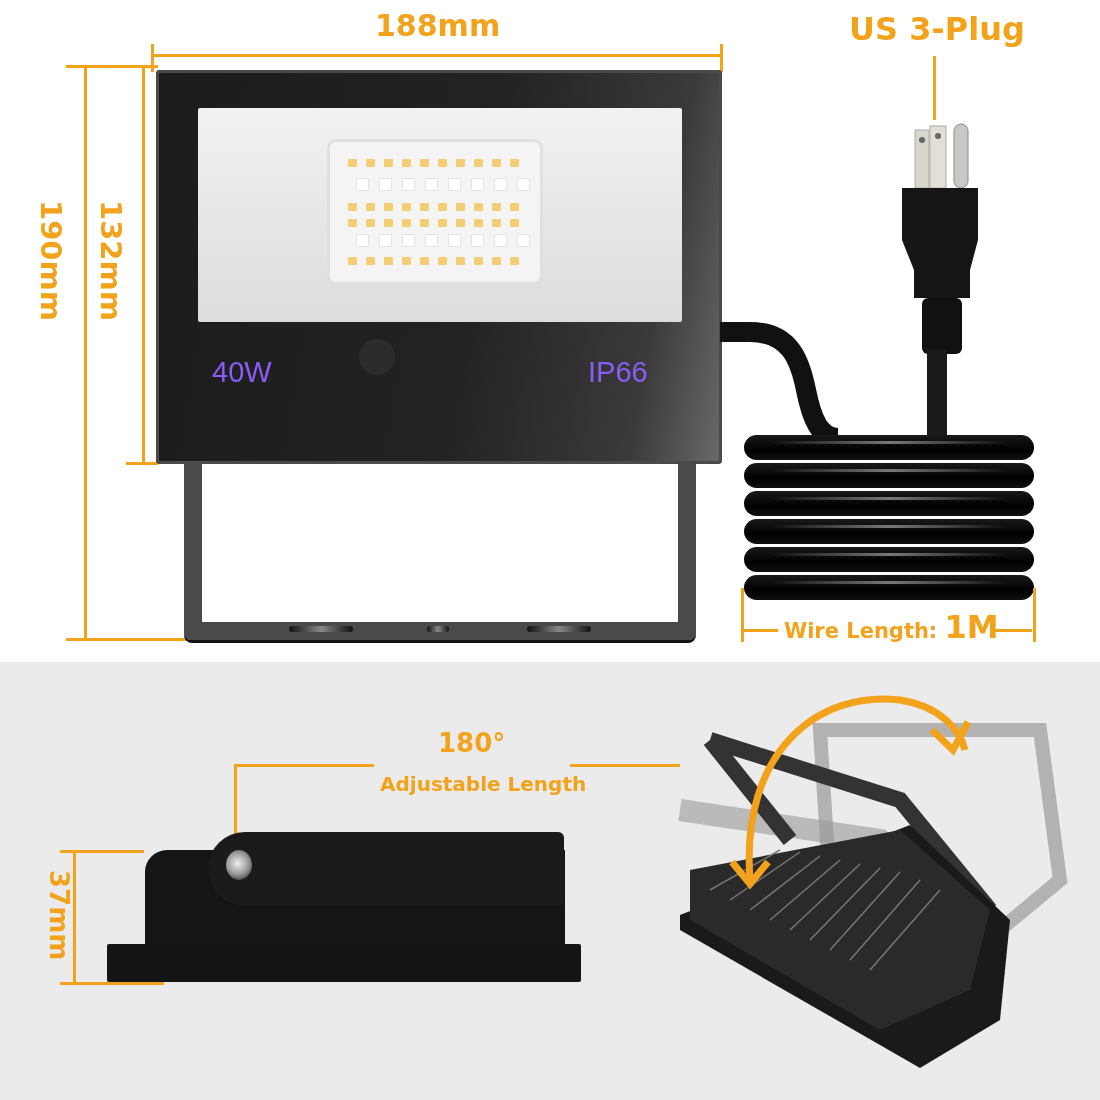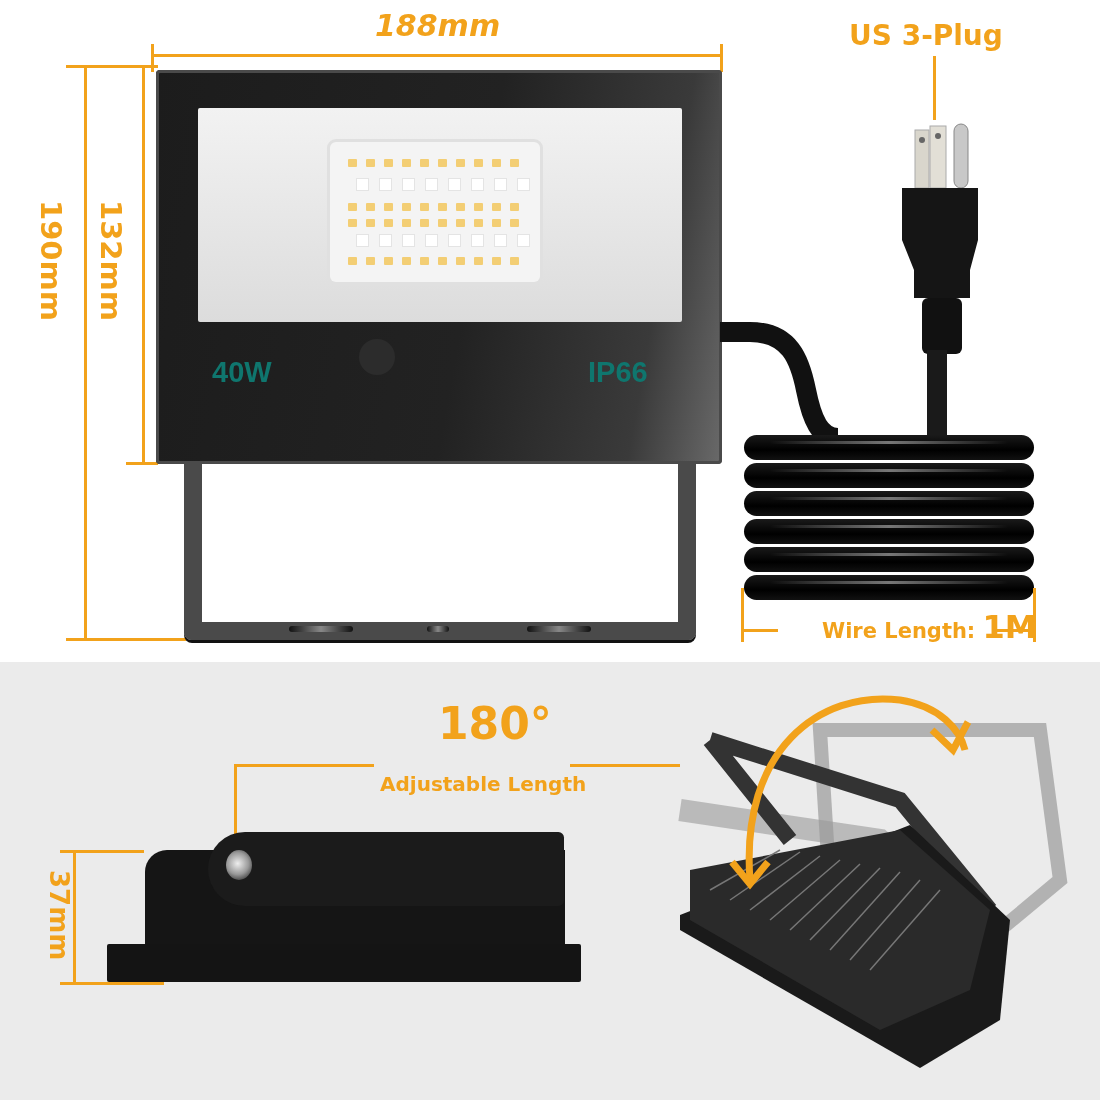--- a/index.html
+++ b/index.html
@@ -14,21 +14,21 @@
   
   .fl-body { position: absolute; left: 156px; top: 70px; width: 566px; height: 394px; border-radius: 4px;
     background: linear-gradient(100deg, #1c1c1c 0%, #222 55%, #3a3a3a 85%, #6a6a6a 100%);
     box-shadow: inset 0 0 0 3px #4a4a4a; }
   .fl-lens { position: absolute; left: 198px; top: 108px; width: 484px; height: 214px;
     background: linear-gradient(180deg, #f2f2f2 0%, #dcdcdc 100%); border-radius: 2px; }
   .fl-lens-inner { position: absolute; left: 330px; top: 142px; width: 210px; height: 140px; background: #f4f4f4; border-radius: 6px; box-shadow: 0 0 0 3px #e0e0e0; }
   .led-row { position: absolute; left: 348px; display: flex; gap: 9px; }
   .led { width: 9px; height: 8px; background: #F3CE74; border-radius: 1px; }
   .led-white { width: 11px; height: 11px; background: #fff; border: 1px solid #e4e4e4; }
-  .fl-label { position: absolute; color: #0f766e; font-family: "Liberation Sans", sans-serif; font-weight: bold; font-size: 29px; }
+  .fl-label { position: absolute; color: #8b5cf6; font-family: "Liberation Sans", sans-serif; font-weight: normal; font-size: 29px; }
   .fl-sensor { position: absolute; left: 359px; top: 339px; width: 36px; height: 36px; border-radius: 50%; background: #2c2c2c; }
 
   
   .bracket { position: absolute; left: 184px; top: 462px; width: 512px; height: 178px; border: 18px solid #4a4a4a; border-top: none; border-radius: 0 0 8px 8px; box-sizing: border-box; box-shadow: 0 3px 0 #111; }
   .slot { position: absolute; height: 6px; background: linear-gradient(90deg, #111, #888, #111); border-radius: 3px; }
 
   
   .coil { position: absolute; left: 744px; width: 290px; height: 25px; border-radius: 13px;
     background: linear-gradient(180deg, #1a1a1a 0%, #000 60%, #111 100%); }
   .coil::after { content: ""; position: absolute; left: 26px; right: 26px; top: 6px; height: 3px; border-radius: 2px; background: linear-gradient(90deg, transparent, #777, transparent); }
@@ -40,21 +40,21 @@
   .screw { position: absolute; left: 226px; top: 850px; width: 26px; height: 30px; border-radius: 50%; background: radial-gradient(circle at 45% 45%, #eee, #999 50%, #444 80%); }
 
   .rot-text { position: absolute; writing-mode: vertical-rl; font-weight: bold; color: #F2A21B; font-family: "DejaVu Sans", sans-serif; }
 </style>
 </head>
 <body>
 
 <div class="top-panel"></div>
 <div class="bottom-panel"></div>
 
-<div class="abs orange-text" style="left:375px; top:8px; font-size:30px;font-style:italic;">188mm</div>
+<div class="abs orange-text" style="left:375px; top:8px; font-size:30px;">188mm</div>
 <div class="hline" style="left:152px; top:54px; width:570px;"></div>
 <div class="vline" style="left:151px; top:44px; height:28px;"></div>
 <div class="vline" style="left:720px; top:44px; height:28px;"></div>
 
 <div class="hline" style="left:66px; top:65px; width:92px;"></div>
 <div class="vline" style="left:84px; top:68px; height:572px;"></div>
 <div class="hline" style="left:66px; top:638px; width:120px;"></div>
 <div class="vline" style="left:142px; top:68px; height:396px;"></div>
 <div class="hline" style="left:126px; top:462px; width:32px;"></div>
 <div class="rot-text" style="left:34px; top:200px; font-size:29px;">190mm</div>
@@ -133,21 +133,21 @@
   </div>
 <div class="fl-sensor"></div>
 <div class="fl-label" style="left:212px; top:356px;">40W</div>
 <div class="fl-label" style="left:588px; top:356px;">IP66</div>
 
 <div class="bracket"></div>
 <div class="slot" style="left:289px; top:626px; width:64px;"></div>
 <div class="slot" style="left:427px; top:626px; width:22px;"></div>
 <div class="slot" style="left:527px; top:626px; width:64px;"></div>
 
-<div class="abs orange-text" style="left:849px; top:19px; font-size:28px;">US 3-Plug</div>
+<div class="abs orange-text" style="left:849px; top:10px; font-size:32px;">US 3-Plug</div>
 <div class="vline" style="left:933px; top:56px; height:64px;"></div>
 
 <svg class="abs" style="left:900px; top:120px;" width="80" height="240" viewBox="0 0 80 240">
   <rect x="15" y="10" width="14" height="58" fill="#d9d6cc" stroke="#aaa"></rect>
   <rect x="30" y="6" width="16" height="62" fill="#e2dfd6" stroke="#aaa"></rect>
   <circle cx="22" cy="20" r="3" fill="#666"></circle>
     <circle cx="38" cy="16" r="3" fill="#666"></circle>
   <rect x="54" y="4" width="14" height="64" rx="7" fill="#c8c8c8" stroke="#888"></rect>
   <path d="M2 68 H78 V120 L70 150 V178 H14 V150 L2 120 Z" fill="#151515"></path>
   <rect x="22" y="178" width="40" height="56" rx="6" fill="#111"></rect>
@@ -162,24 +162,24 @@
 <div class="coil" style="top:491px;"></div>
 <div class="coil" style="top:519px;"></div>
 <div class="coil" style="top:547px;"></div>
 <div class="coil" style="top:575px;"></div>
 
 <div class="vline" style="left:741px; top:588px; height:54px;"></div>
 <div class="vline" style="left:1033px; top:588px; height:54px;"></div>
 <div class="hline" style="left:744px; top:629px; width:34px;"></div>
 <div class="hline" style="left:994px; top:629px; width:38px;"></div>
 <div class="abs orange-text" style="left:784px; top:608px; white-space:nowrap;">
-  <span style="font-size:21px;margin-left:38px;">Wire Length: </span><span style="font-size:32px;">1M</span>
+  <span style="font-size:21px;">Wire Length: </span><span style="font-size:32px;">1M</span>
 </div>
 
-<div class="abs orange-text" style="left:438px; top:698px; font-size:44px;">180°</div>
+<div class="abs orange-text" style="left:438px; top:728px; font-size:26px;">180°</div>
 <div class="abs orange-text" style="left:380px; top:772px; font-size:20px;">Adjustable Length</div>
 <div class="hline" style="left:234px; top:764px; width:140px;"></div>
 <div class="vline" style="left:234px; top:764px; height:96px;"></div>
 <div class="hline" style="left:570px; top:764px; width:110px;"></div>
 
 <div class="side-mid"></div>
 <div class="side-top"></div>
 <div class="side-base"></div>
 <div class="screw"></div>
 <div class="hline" style="left:60px; top:850px; width:84px;"></div>

